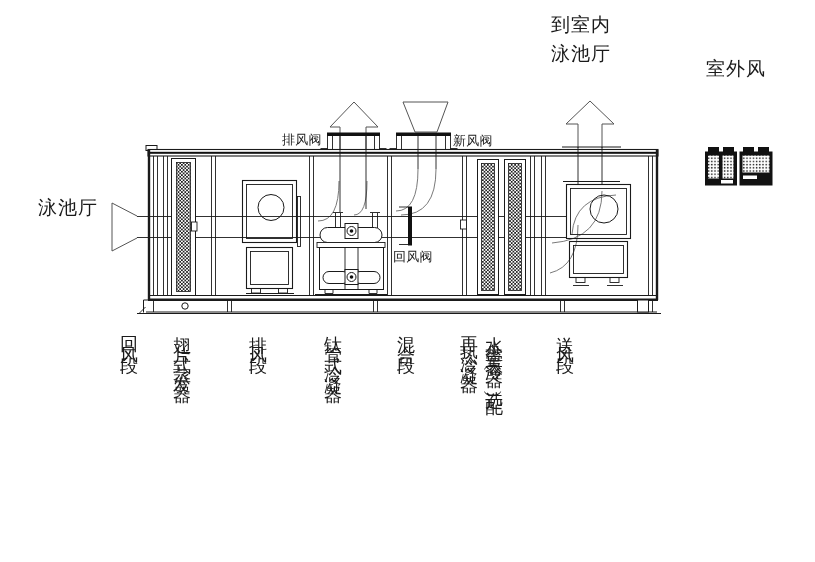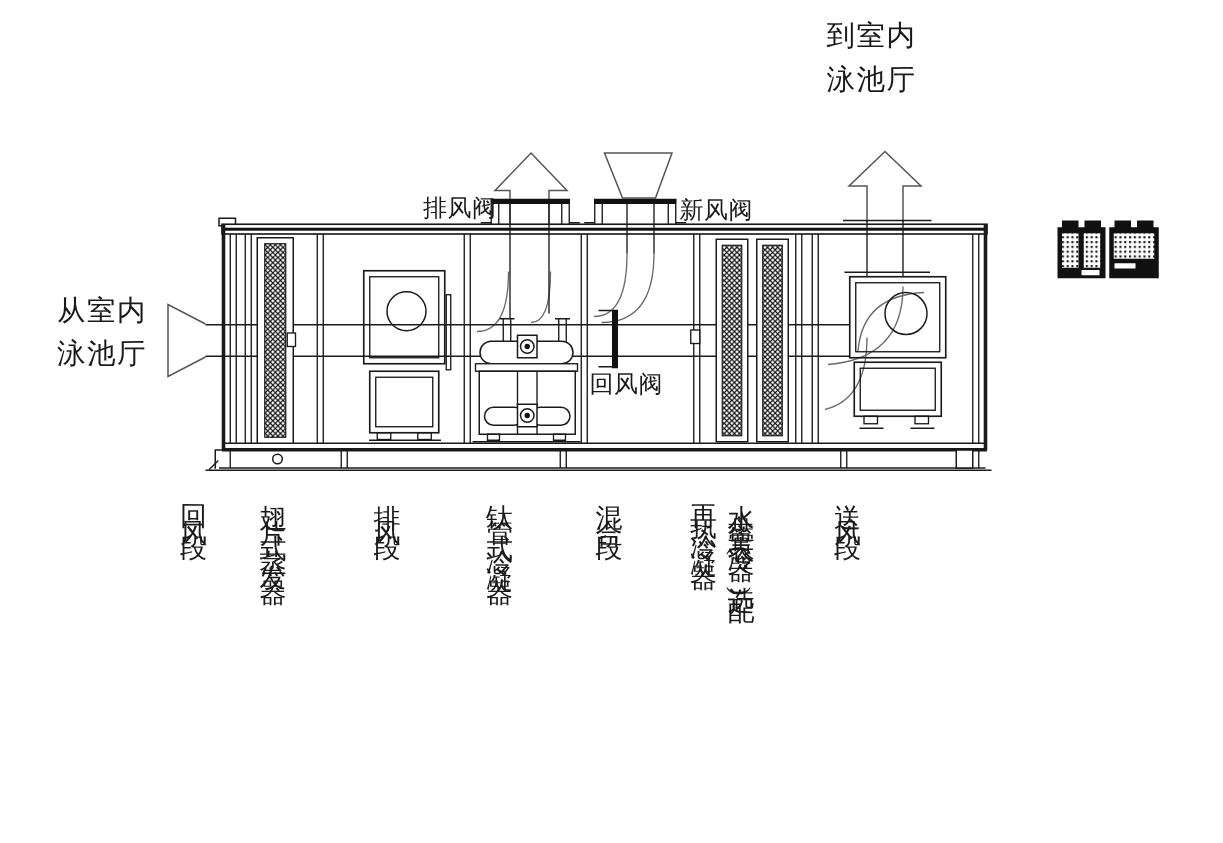--- a/index.html
+++ b/index.html
@@ -5,21 +5,21 @@
   html,body{margin:0;padding:0;background:#fff;}
   .stage{position:relative;width:815px;height:562px;background:#fff;overflow:hidden;
          font-family:"Liberation Serif","DejaVu Serif",serif;color:#1a1a1a;}
   .stage svg{position:absolute;left:0;top:0;}
   .s1{stroke:#1a1a1a;stroke-width:1;fill:none;}
   .s09{stroke-width:.9;}
   .flow{stroke:#6a6a6a;stroke-width:.9;fill:none;}
   .arrow{stroke:#555;stroke-width:1;fill:#fff;}
   .lbl{position:absolute;font-size:19px;line-height:29px;letter-spacing:1px;white-space:nowrap;}
   .lbl span{display:block;}
-  .small{font-size:16px;line-height:15px;letter-spacing:.3px;}
+  .small{font-size:13px;line-height:15px;letter-spacing:.3px;}
   .vlabel{position:absolute;writing-mode:vertical-rl;text-orientation:mixed;
           font-size:18px;line-height:18px;letter-spacing:10px;white-space:nowrap;}
   .tight{letter-spacing:7px;}
 </style>
 </head>
 <body>
 
 <div class="stage">
 
 <svg width="815" height="562" viewBox="0 0 815 562">
@@ -170,32 +170,32 @@
     <rect x="739.5" y="151.5" width="33" height="34" fill="#111"></rect>
     <rect x="708" y="155.5" width="11" height="23" fill="url(#dots)"></rect>
     <rect x="722.5" y="155.5" width="11" height="23" fill="url(#dots)"></rect>
     <rect x="742.5" y="155.5" width="27" height="17" fill="url(#dots)"></rect>
     <rect x="721" y="180" width="12" height="3.5" fill="#fff"></rect>
     <rect x="743" y="175.5" width="14" height="3.5" fill="#fff"></rect>
   </g>
 </svg>
 
 <div class="lbl" style="left:38px;top:193px">
-  <span>从室内</span>
   <span>泳池厅</span>
 </div>
 
 
 
 <div class="lbl" style="left:551px;top:10px">
   <span>到室内</span>
   <span>泳池厅</span>
 </div>
 
 <div class="lbl" style="left:706px;top:54px">
+  <span>室外风</span>
 </div>
 
 <div class="lbl small" style="left:282px;top:132px">排风阀</div>
 <div class="lbl small" style="left:453px;top:133px">新风阀</div>
 <div class="lbl small" style="left:393px;top:249px">回风阀</div>
 
 <div class="vlabel" style="left:120px;top:322px">回风段</div>
 <div class="vlabel" style="left:173px;top:322px">翅片式蒸发器</div>
 <div class="vlabel" style="left:249px;top:322px">排风段</div>
 <div class="vlabel" style="left:324px;top:322px">钛管式冷凝器</div>

